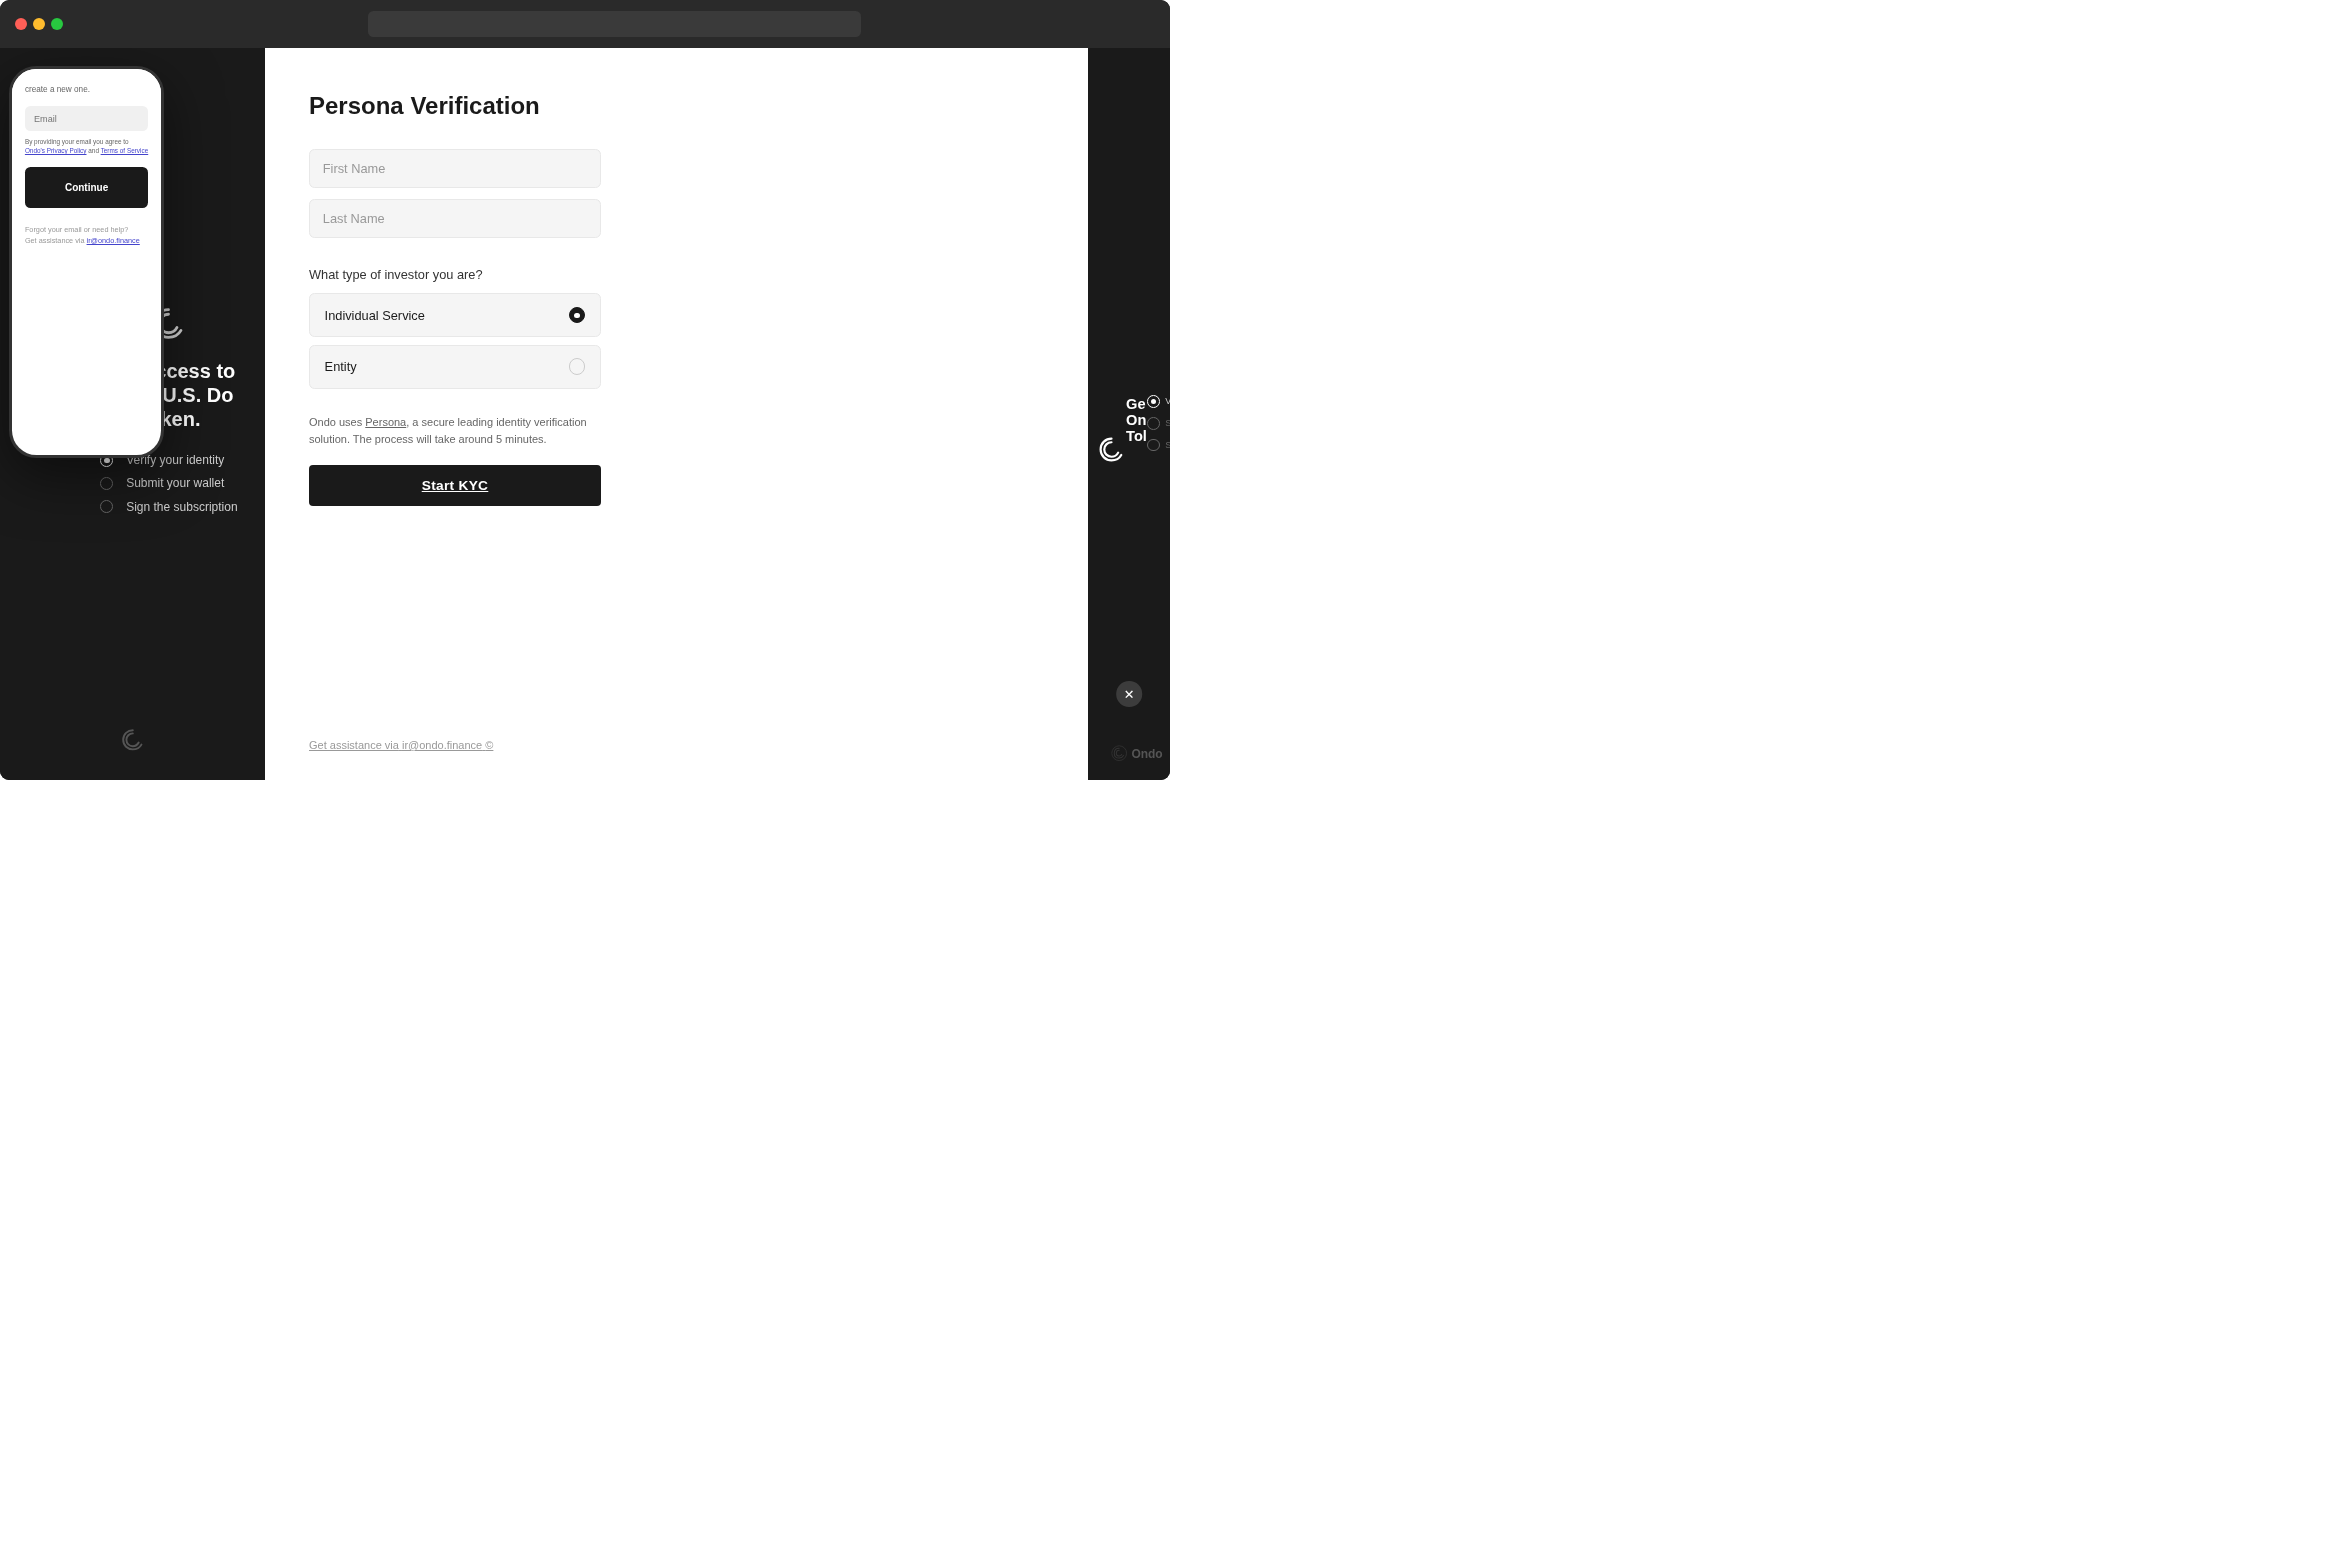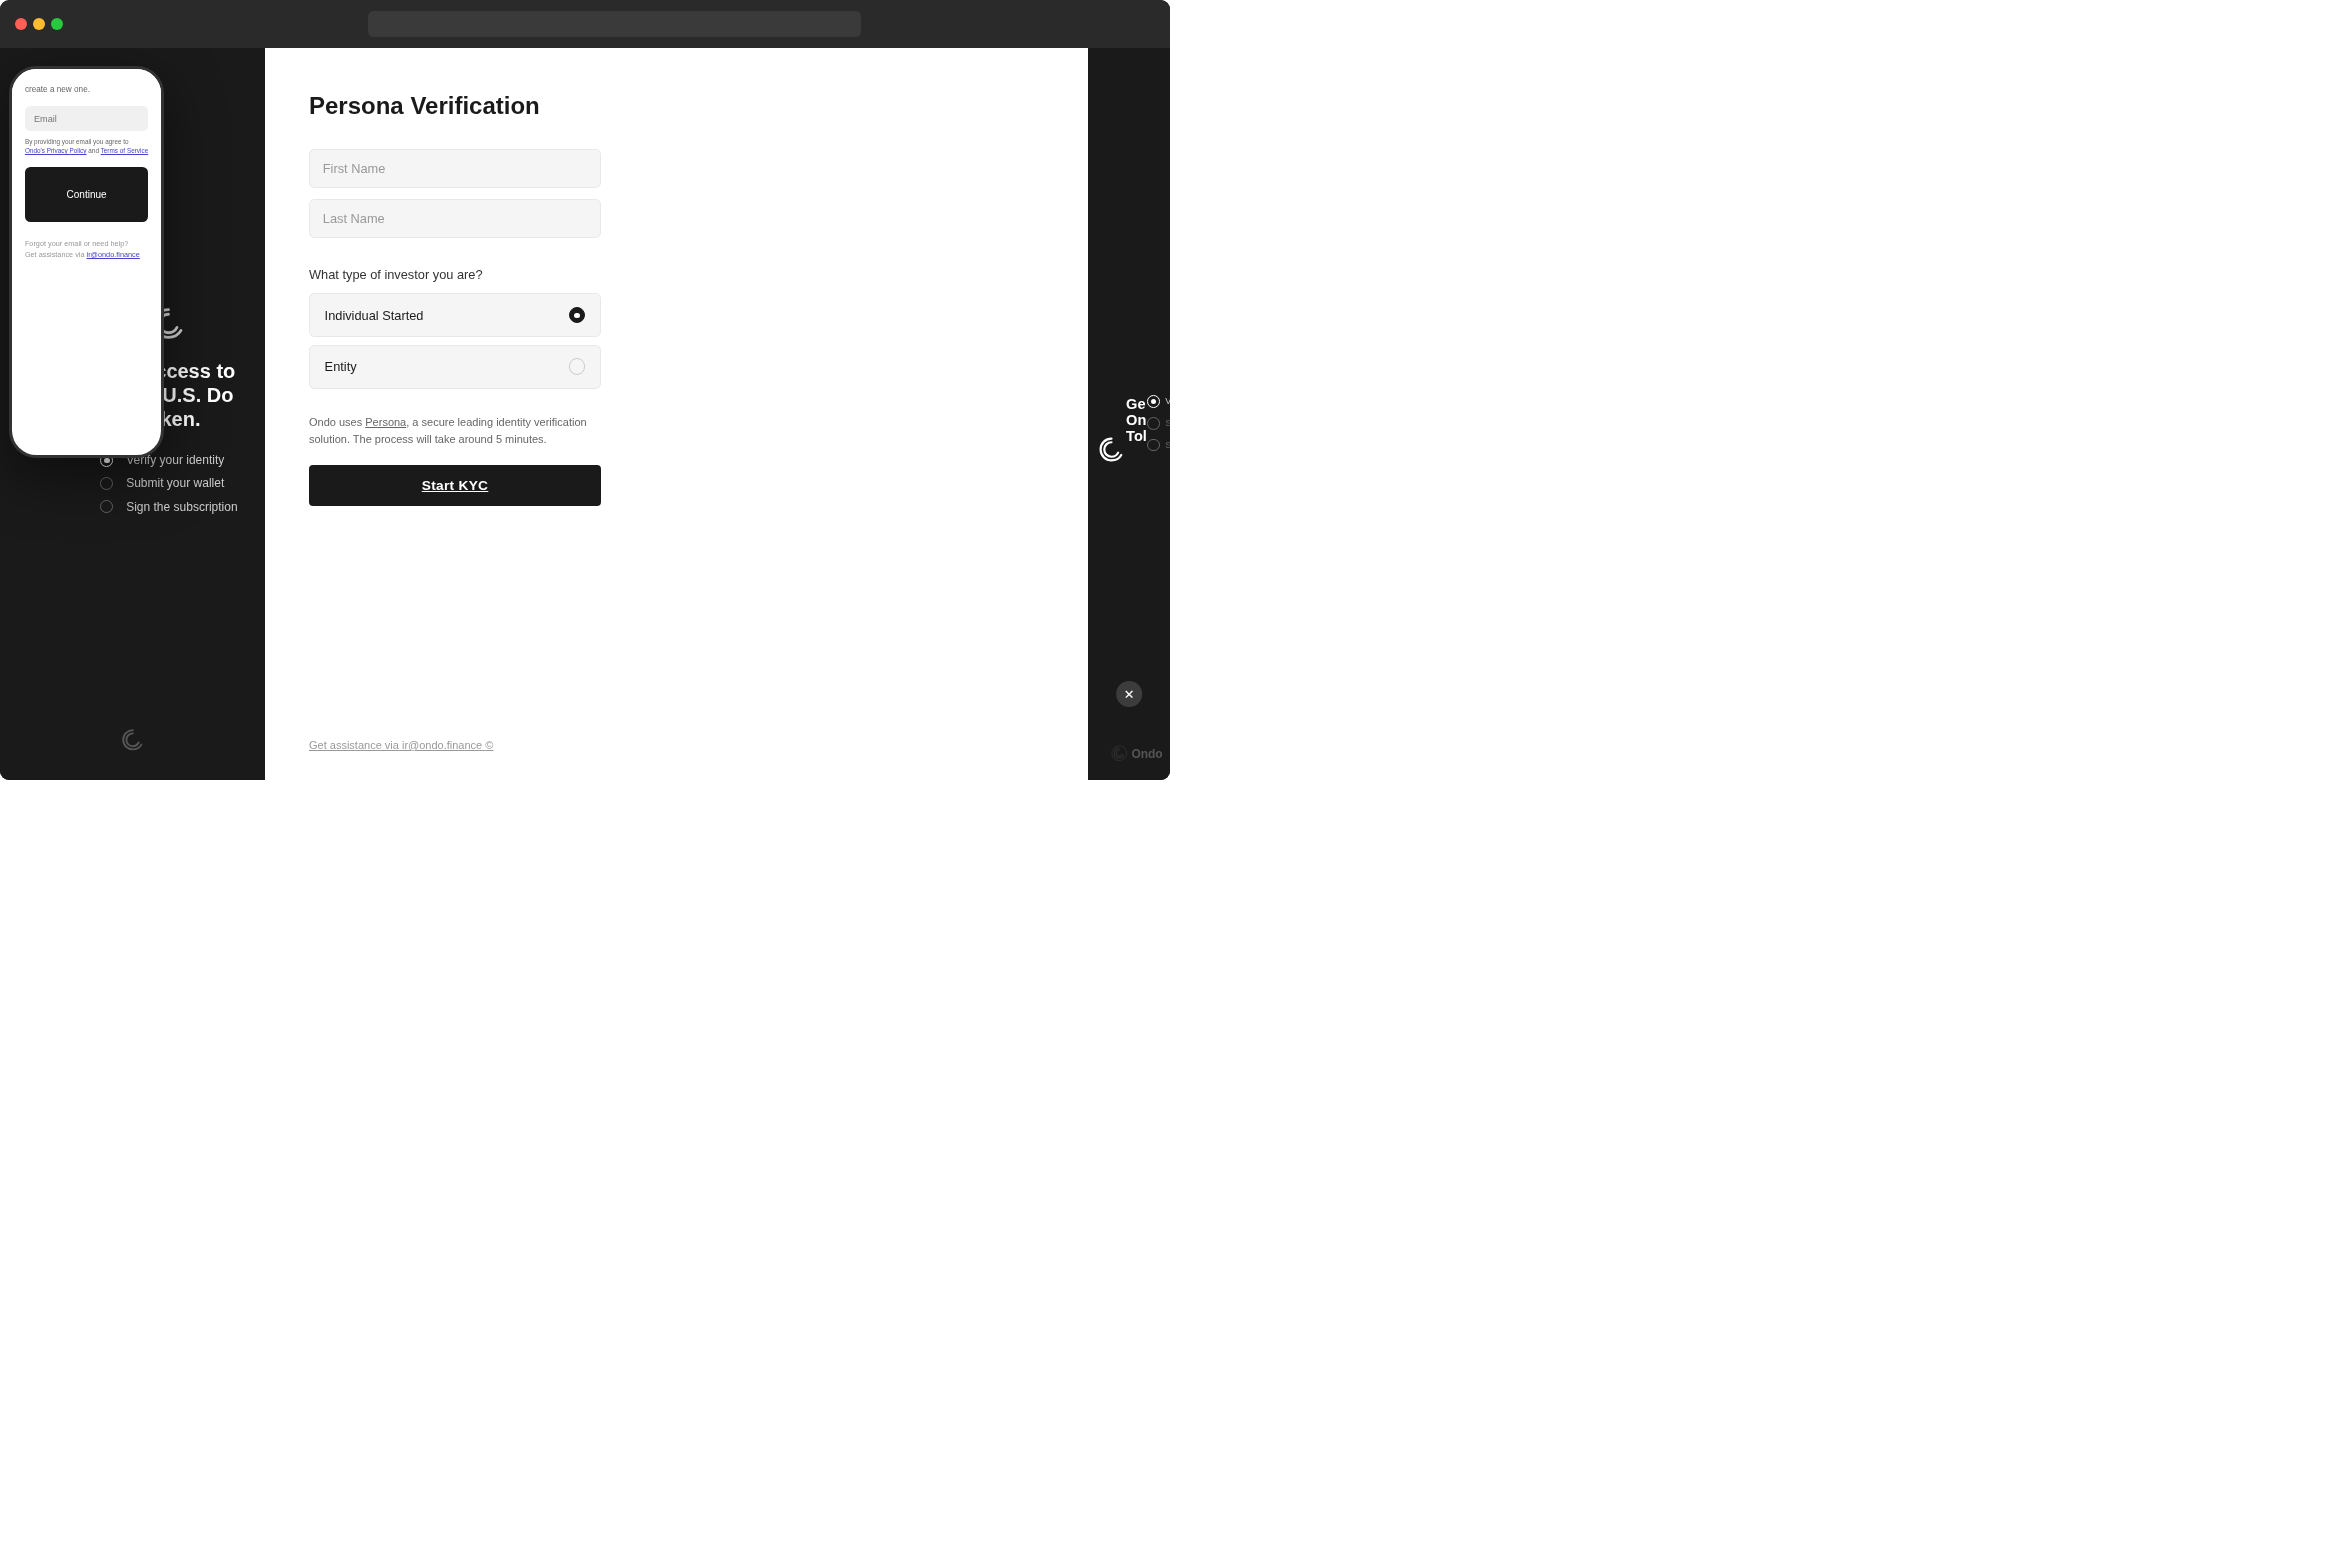--- a/index.html
+++ b/index.html
@@ -370,23 +370,23 @@
       color: #4444cc;
       text-decoration: underline;
     }
 
     .phone-continue-btn {
       width: 100%;
       background: #1a1a1a;
       color: white;
       border: none;
       border-radius: 5.5px;
-      padding: 22px;
+      padding: 15px;
       font-size: 10px;
-      font-weight: 400;
+      font-weight: 700;
       text-align: center;
     }
 
     .phone-footer {
       padding: 9.1px 12.8px;
     }
 
     .phone-footer-text {
       font-size: 7.3px;
       color: #999;
@@ -516,21 +516,21 @@
         <input class="form-input" type="text" placeholder="First Name" style="">
       </div>
 
       <div class="form-field">
         <input class="form-input" type="text" placeholder="Last Name" style="">
       </div>
 
       <p class="investor-type-label">What type of investor you are?</p>
 
       <div class="investor-option">
-        <span class="investor-option-label">Individual Started</span>
+        <span class="investor-option-label">Individual Service</span>
         <div class="radio-circle selected"></div>
       </div>
 
       <div class="investor-option">
         <span class="investor-option-label">Entity</span>
         <div class="radio-circle"></div>
       </div>
 
       <p class="persona-notice">
         Ondo uses <a class="persona-link" href="#">Persona</a>, a secure leading identity verification solution. The process will take around 5 minutes.

